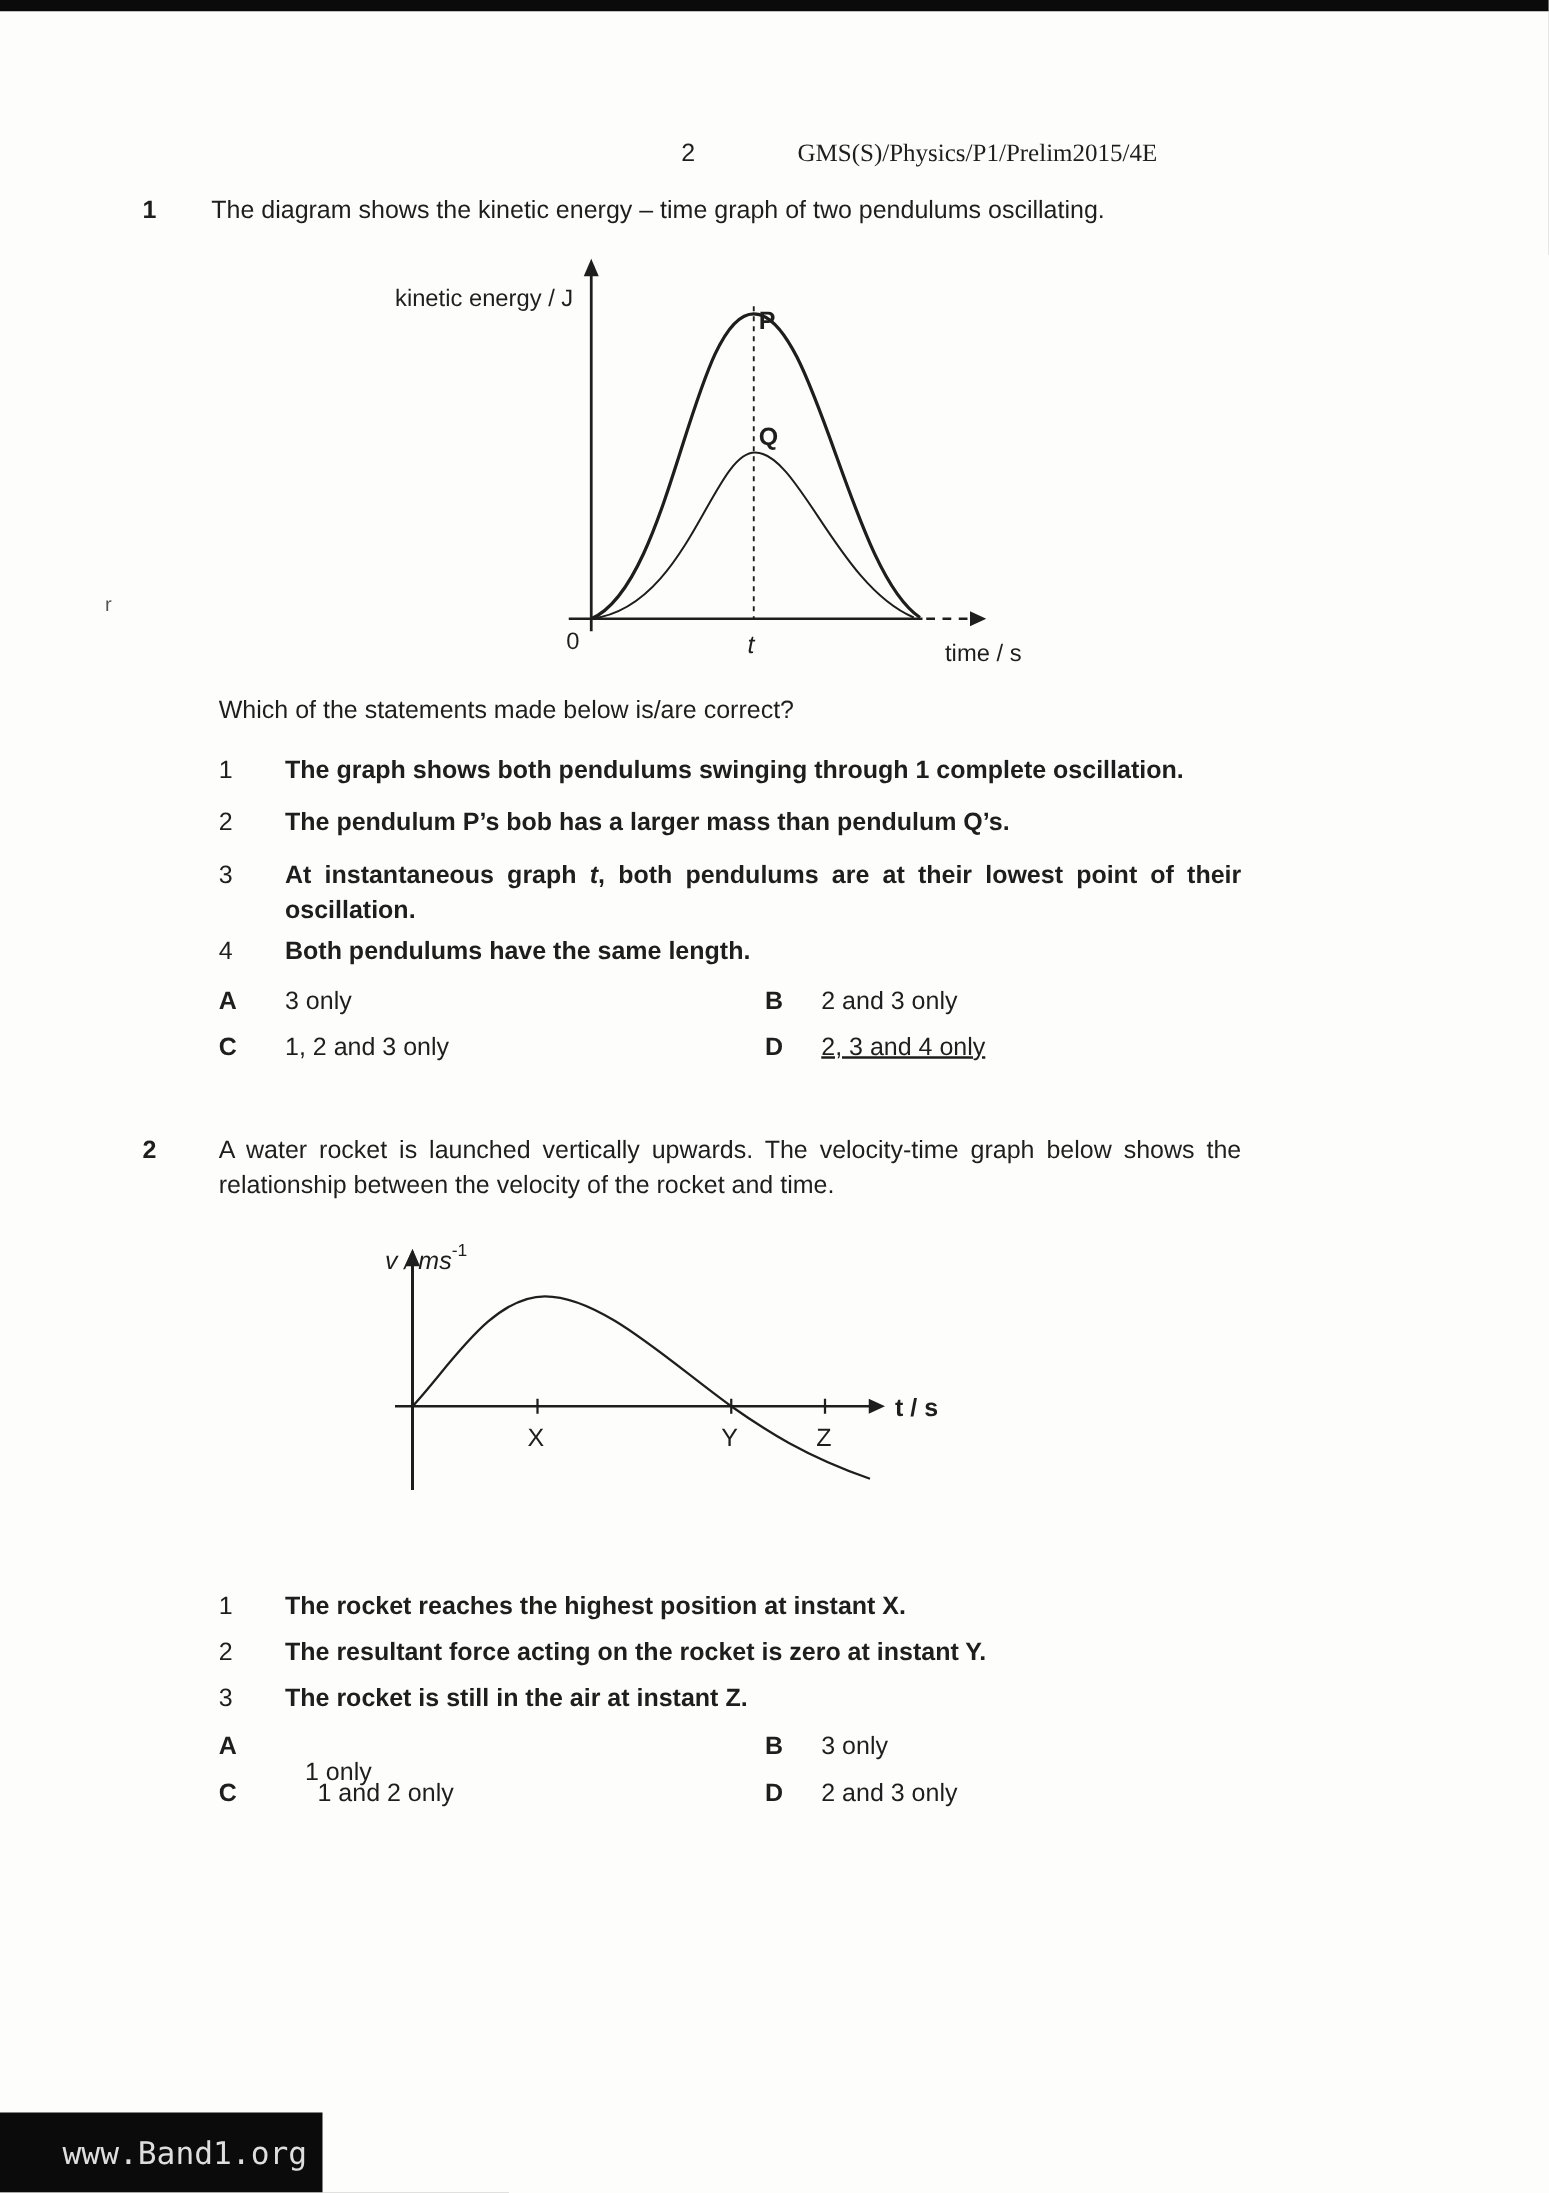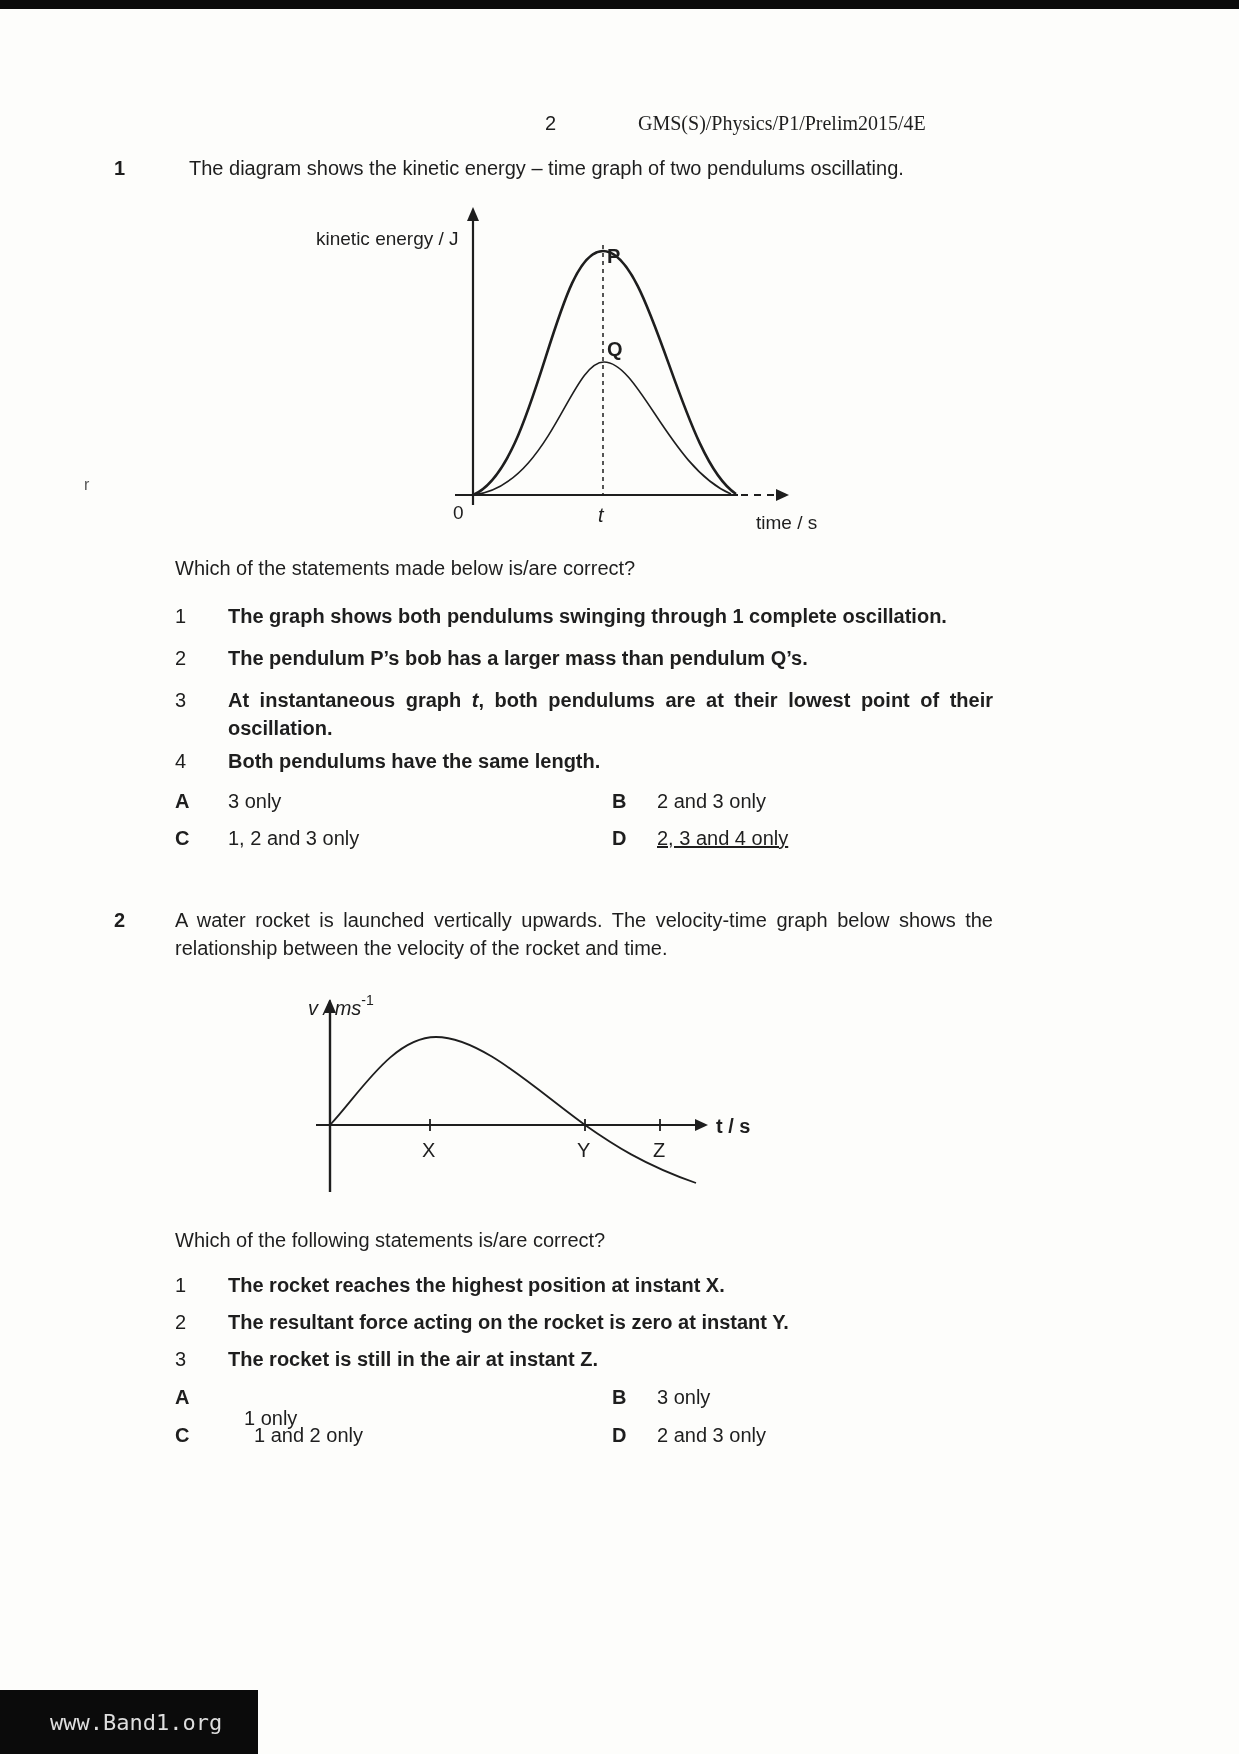--- a/index.html
+++ b/index.html
@@ -9,37 +9,37 @@
   .t{font-size:20px;line-height:1.38;}
   .b{font-weight:bold;}
   .stmt{display:flex;}
   .stmt .n{width:53px;flex:0 0 53px;}
   .stmt .x{flex:1;font-weight:bold;}
   .just{text-align:justify;}
   .opt-letter{font-weight:bold;}
   svg text{font-family:"Liberation Sans",sans-serif;fill:#1e1e1e;}
   .top-edge{position:absolute;left:0;top:0;width:1239px;height:9px;background:#0b0b0b;}
   .footer-bar{position:absolute;left:0;top:1690px;width:258px;height:64px;background:#0b0b0b;display:flex;align-items:center;}
-  .footer-text{color:#dedede;font-family:"DejaVu Sans Mono",monospace;font-size:22px;padding-left:50px;}
+  .footer-text{color:#dedede;font-family:"DejaVu Sans Mono",monospace;font-size:25px;padding-left:50px;}
   .artifact{color:#555;font-size:16px;}
 </style>
 </head>
 <body>
 
 <div class="page">
 
   <div class="top-edge"></div>
 
   <div class="abs t" style="left:545px;top:110px;">2</div>
   <div class="abs t" style="left:638px;top:110px;font-family:Liberation Serif, serif;">GMS(S)/Physics/P1/Prelim2015/4E</div>
 
   <div class="abs artifact" style="left:84px;top:476px;">r</div>
 
   <div class="abs t b" style="left:114px;top:155px;">1</div>
-  <div class="abs t" style="left:189px;top:155px;width:862px;">The diagram shows the kinetic energy – time graph of two pendulums oscillating.</div>
+  <div class="abs t" style="left:169px;top:155px;width:862px;">The diagram shows the kinetic energy – time graph of two pendulums oscillating.</div>
 
   <svg class="abs" style="left:298px;top:205px;" width="552" height="350" viewBox="0 0 552 350">
     <text x="18" y="40" font-size="19">kinetic energy / J</text>
 
     <line x1="175" y1="10" x2="175" y2="300" stroke="#1e1e1e" stroke-width="2.2"></line>
     <polygon points="175,2 169,16 181,16" fill="#1e1e1e"></polygon>
 
     <line x1="157" y1="290" x2="440" y2="290" stroke="#1e1e1e" stroke-width="2"></line>
     <line x1="443" y1="290" x2="478" y2="290" stroke="#1e1e1e" stroke-width="2" stroke-dasharray="7,6"></line>
     <polygon points="491,290 478,284 478,296" fill="#1e1e1e"></polygon>
@@ -101,21 +101,20 @@
     <line x1="297" y1="134" x2="297" y2="146" stroke="#1e1e1e" stroke-width="1.8"></line>
     <line x1="372" y1="134" x2="372" y2="146" stroke="#1e1e1e" stroke-width="1.8"></line>
 
     <path d="M42,140 C72,108 105,52 148,52 C193,52 247,104 297,140 C324,159 356,180 408,198" fill="none" stroke="#1e1e1e" stroke-width="1.8"></path>
 
     <text x="134" y="172" font-size="20">X</text>
     <text x="289" y="172" font-size="20">Y</text>
     <text x="365" y="172" font-size="20">Z</text>
   </svg>
 
-  <div class="abs t" style="left:175px;top:1227px;">Which of the following statements is/are correct?</div>
 
   <div class="abs t stmt" style="left:175px;top:1272px;width:818px;">
     <span class="n">1</span>
     <span class="x">The rocket reaches the highest position at instant X.</span>
   </div>
   <div class="abs t stmt" style="left:175px;top:1309px;width:818px;">
     <span class="n">2</span>
     <span class="x">The resultant force acting on the rocket is zero at instant Y.</span>
   </div>
   <div class="abs t stmt" style="left:175px;top:1346px;width:818px;">

